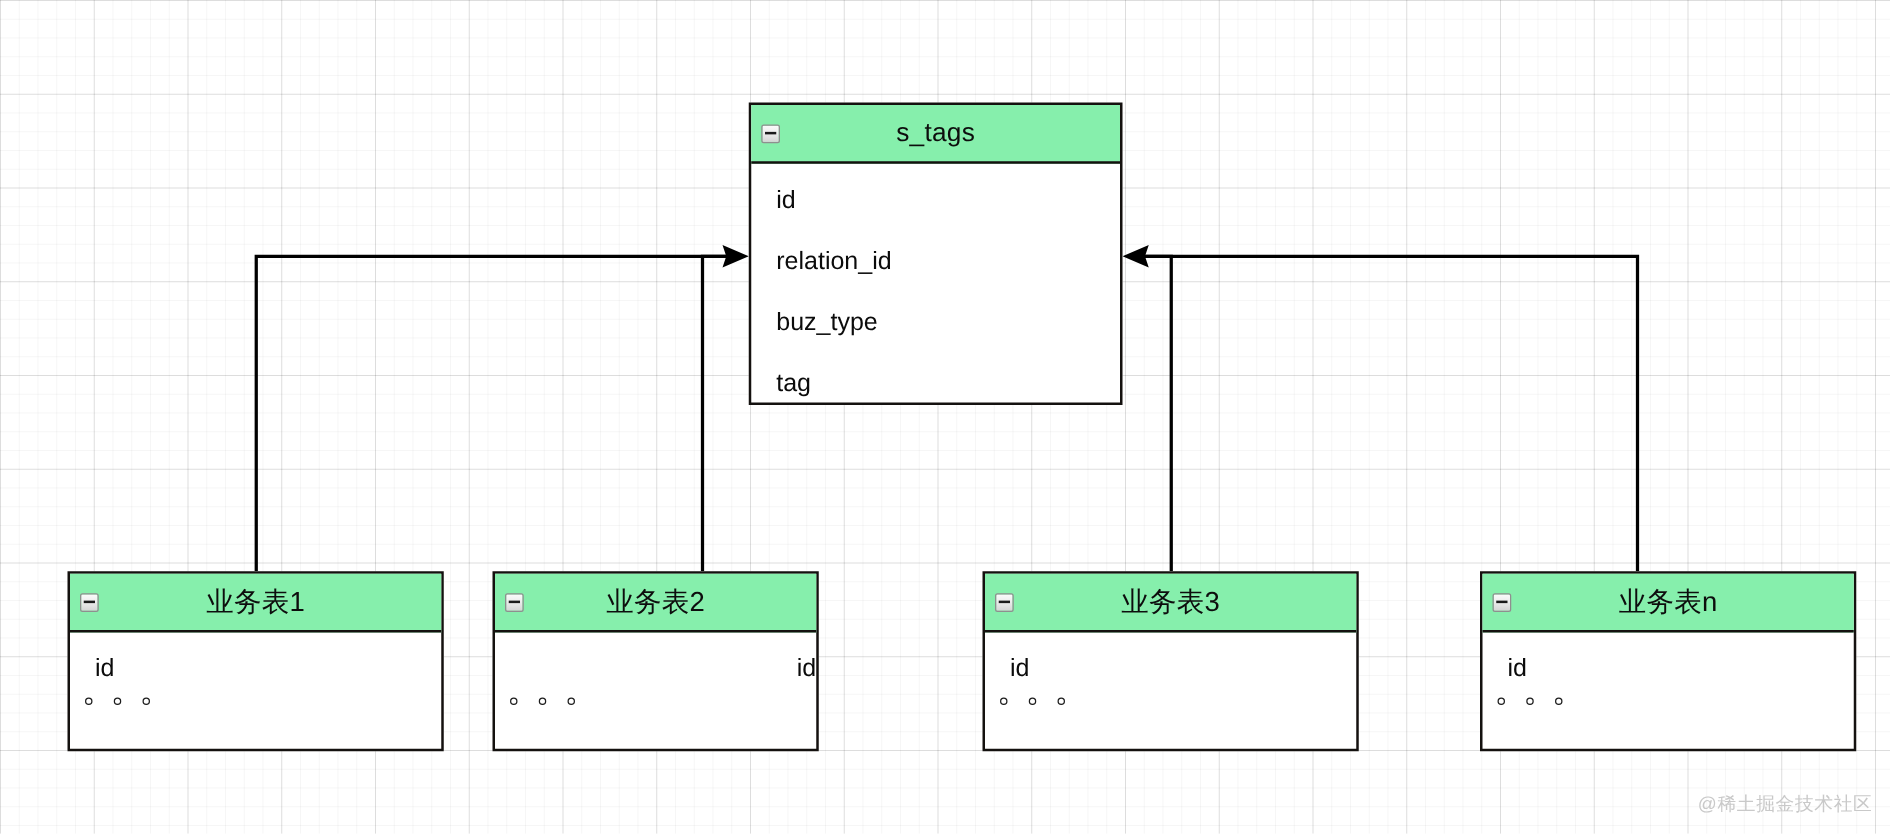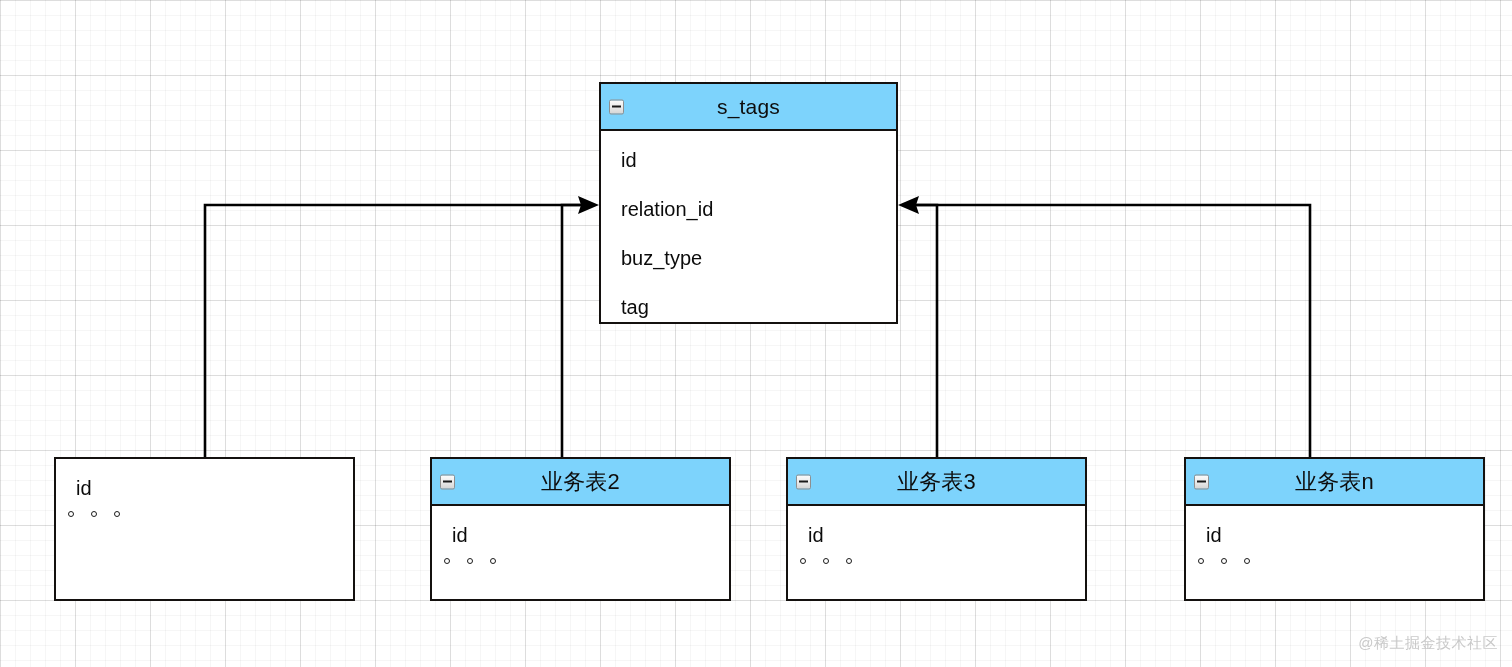--- a/index.html
+++ b/index.html
@@ -45,21 +45,21 @@
     position: absolute;
     box-sizing: border-box;
     background: #ffffff;
     border: 2px solid #14110f;
     box-shadow: 0 0 0 0 rgba(0,0,0,0);
   }
   .entity-header {
     position: relative;
     box-sizing: border-box;
     height: 47px;
-    background: #7dd3fc;
+    background: #86efac;
     border-bottom: 2px solid #14110f;
     display: flex;
     align-items: center;
     justify-content: center;
   }
   .entity-title {
     font-size: 21px;
     color: #0d0d0d;
     letter-spacing: .2px;
     line-height: 1;
@@ -170,31 +170,37 @@
     </div>
     <div class="entity-body">
       <div class="field-row">id</div>
       <div class="field-row">relation_id</div>
       <div class="field-row">buz_type</div>
       <div class="field-row">tag</div>
     </div>
   </div>
 
   <div class="entity biz cjk" style="left:54px; top:457px; width:301px; height:144px;">
-    <div class="entity-body">
-      <div class="field-row">id</div>
-      <div class="dots">
-          <span></span>
-          <span></span>
-          <span></span>
-        </div>
-    </div>
-  </div>
-
-  <div class="entity biz cjk" style="left:430px; top:457px; width:301px; height:144px;">
+    <div class="entity-header">
+      <span class="collapse-icon">
+          <span class="bar"></span>
+        </span>
+      <span class="entity-title">业务表1</span>
+    </div>
+    <div class="entity-body">
+      <div class="field-row">id</div>
+      <div class="dots">
+          <span></span>
+          <span></span>
+          <span></span>
+        </div>
+    </div>
+  </div>
+
+  <div class="entity biz cjk" style="left:394px; top:457px; width:261px; height:144px;text-align:right;">
     <div class="entity-header">
       <span class="collapse-icon">
           <span class="bar"></span>
         </span>
       <span class="entity-title">业务表2</span>
     </div>
     <div class="entity-body">
       <div class="field-row">id</div>
       <div class="dots">
           <span></span>

